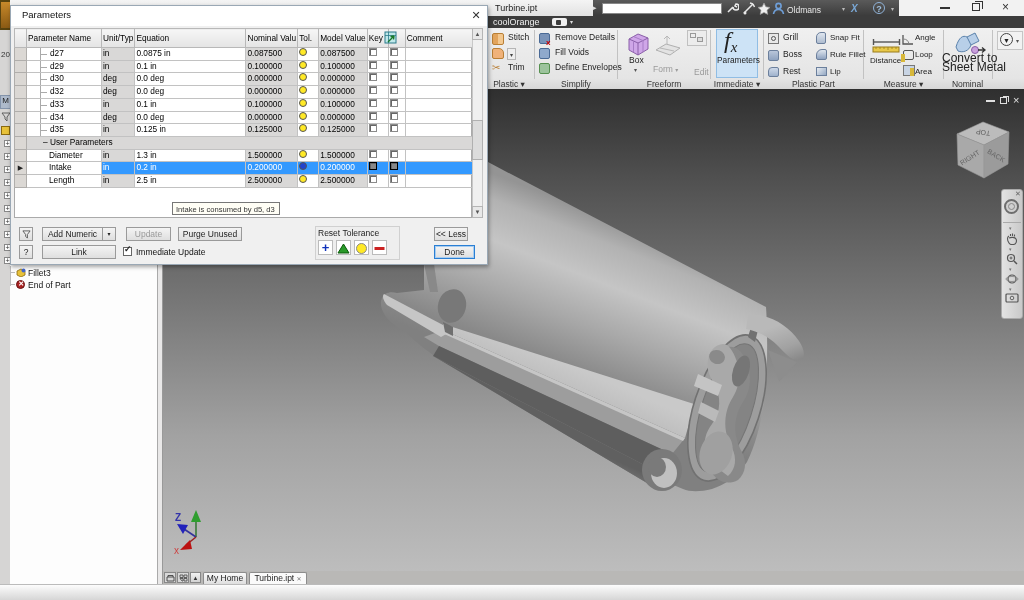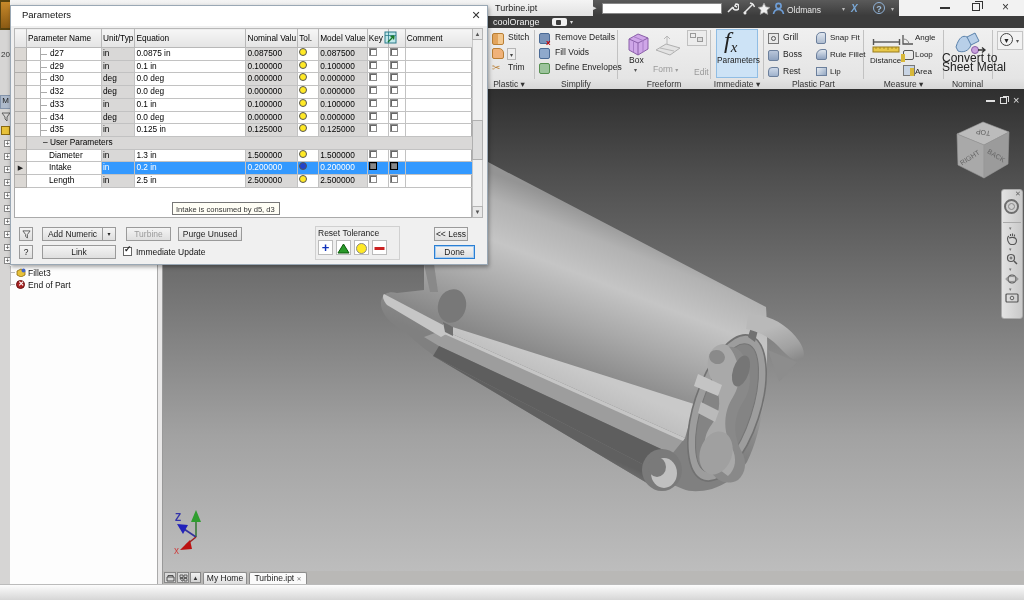--- a/index.html
+++ b/index.html
@@ -544,21 +544,21 @@
  <div class="abs" style="left:472px;top:206px;width:11px;height:12px;background:#e8e8e8;border:1px solid #b5b5b5;font-size:6px;text-align:center;line-height:11px;color:#555;">▼</div>
  <div class="abs" style="left:472px;top:120px;width:11px;height:40px;background:#dcdcdc;border:1px solid #b0b0b0;"></div>
 
  <div class="abs" style="left:172px;top:202px;width:108px;height:13px;background:#fffef5;border:1px solid #777;font-size:7.6px;color:#333;line-height:13px;padding-left:3px;white-space:nowrap;">Intake is consumed by d5, d3</div>
 
  <div class="btn" style="left:19px;top:227px;width:14px;height:14px;"><svg width="9" height="9" viewBox="0 0 10 10" style="margin-top:2px;">
         <path d="M1 1 h8 L6 5 v4 L4 7 v-2 Z" fill="none" stroke="#555" stroke-width="1"></path>
       </svg></div>
  <div class="btn" style="left:42px;top:227px;width:61px;height:14px;line-height:13px;">Add Numeric</div>
  <div class="btn" style="left:102px;top:227px;width:14px;height:14px;line-height:13px;font-size:6px;">▾</div>
- <div class="btn" style="left:126px;top:227px;width:45px;height:14px;line-height:13px;color:#9a9a9a;">Turbine</div>
+ <div class="btn" style="left:126px;top:227px;width:45px;height:14px;line-height:13px;color:#9a9a9a;">Update</div>
  <div class="btn" style="left:178px;top:227px;width:64px;height:14px;line-height:13px;">Purge Unused</div>
  <div class="abs" style="left:315px;top:226px;width:85px;height:34px;border:1px solid #d0d0d0;background:#eeeeee;"></div>
  <div class="abs" style="left:318px;top:228px;font-size:8.5px;color:#222;">Reset Tolerance</div>
  <div class="abs" style="left:318px;top:240px;width:15px;height:15px;background:#fff;border:1px solid #bbb;color:#1133bb;font-weight:bold;font-size:13px;text-align:center;line-height:14px;">+</div>
  <div class="abs" style="left:336px;top:240px;width:15px;height:15px;background:#fff;border:1px solid #bbb;"><svg width="13" height="13" viewBox="0 0 13 13">
         <path d="M6.5 2 L12 11 L1 11 Z" fill="#2a9a2a" stroke="#0a5a0a"></path>
       </svg></div>
  <div class="abs" style="left:354px;top:240px;width:15px;height:15px;background:#fff;border:1px solid #bbb;"><svg width="13" height="13" viewBox="0 0 13 13">
         <circle cx="6.5" cy="6.5" r="5" fill="#ffe926" stroke="#888"></circle>
       </svg></div>

